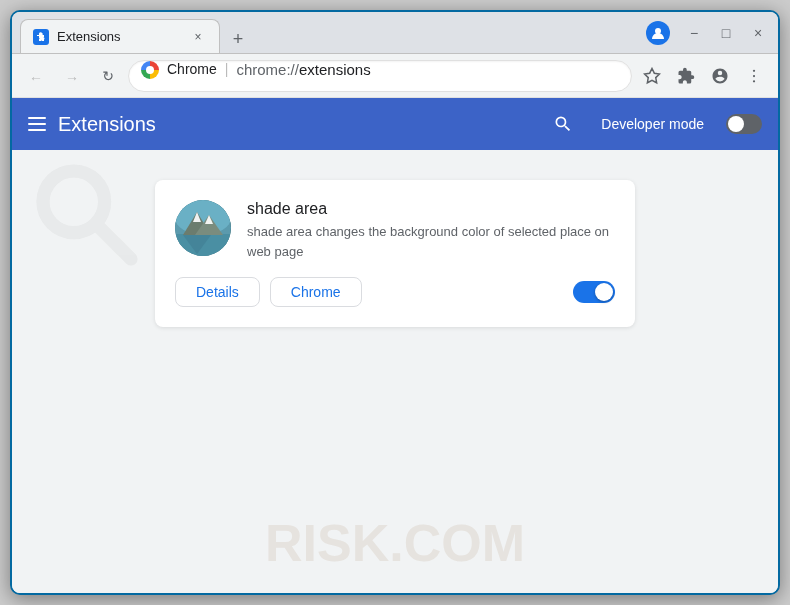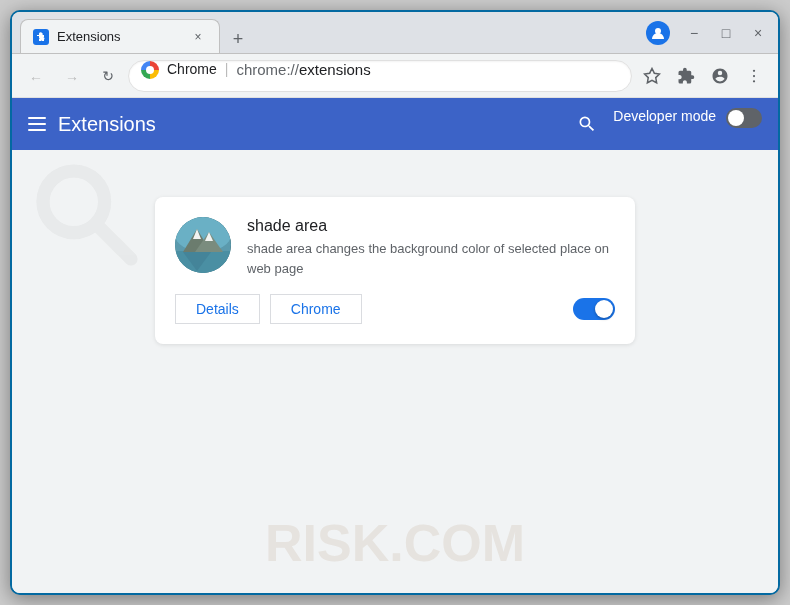--- a/index.html
+++ b/index.html
@@ -218,21 +218,22 @@
       border-radius: 1px;
     }
     .ext-header-title {
       font-size: 20px;
       color: white;
       font-weight: 400;
       flex: 1;
     }
     .dev-mode-area {
       display: flex;
-      gap: 10px;
+      align-items: center;
+      gap: 22px;
     }
     .search-icon-btn {
       width: 32px;
       height: 32px;
       display: flex;
       align-items: center;
       justify-content: center;
       cursor: pointer;
       color: white;
     }
@@ -256,21 +257,21 @@
       border-radius: 50%;
       position: absolute;
       top: 2px;
       left: 2px;
       transition: left 0.2s;
     }
     
     .ext-content {
       background: #f1f3f4;
       flex: 1;
-      padding: 47px 20px;
+      padding: 30px 20px;
       position: relative;
       overflow: hidden;
     }
     
     .watermark {
       position: absolute;
       bottom: 20px;
       left: 50%;
       transform: translateX(-50%);
       font-size: 52px;
@@ -324,21 +325,21 @@
     }
     .ext-card-footer {
       display: flex;
       align-items: center;
       gap: 10px;
       margin-top: 16px;
     }
     .ext-btn {
       padding: 6px 20px;
       border: 1px solid #dadce0;
-      border-radius: 0;
+      border-radius: 8px;
       background: white;
       cursor: pointer;
       font-size: 14px;
       color: #1a73e8;
       font-weight: 500;
     }
     .ext-toggle-area {
       margin-left: auto;
     }
     .ext-toggle {

